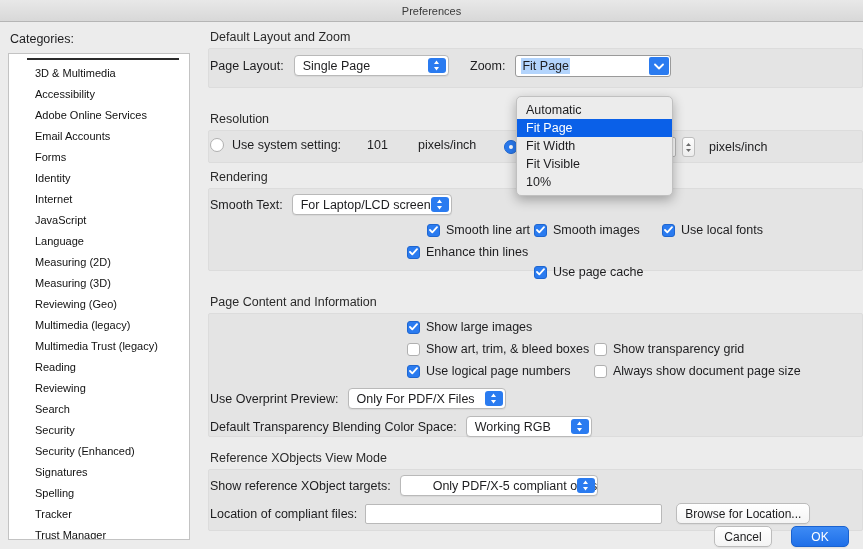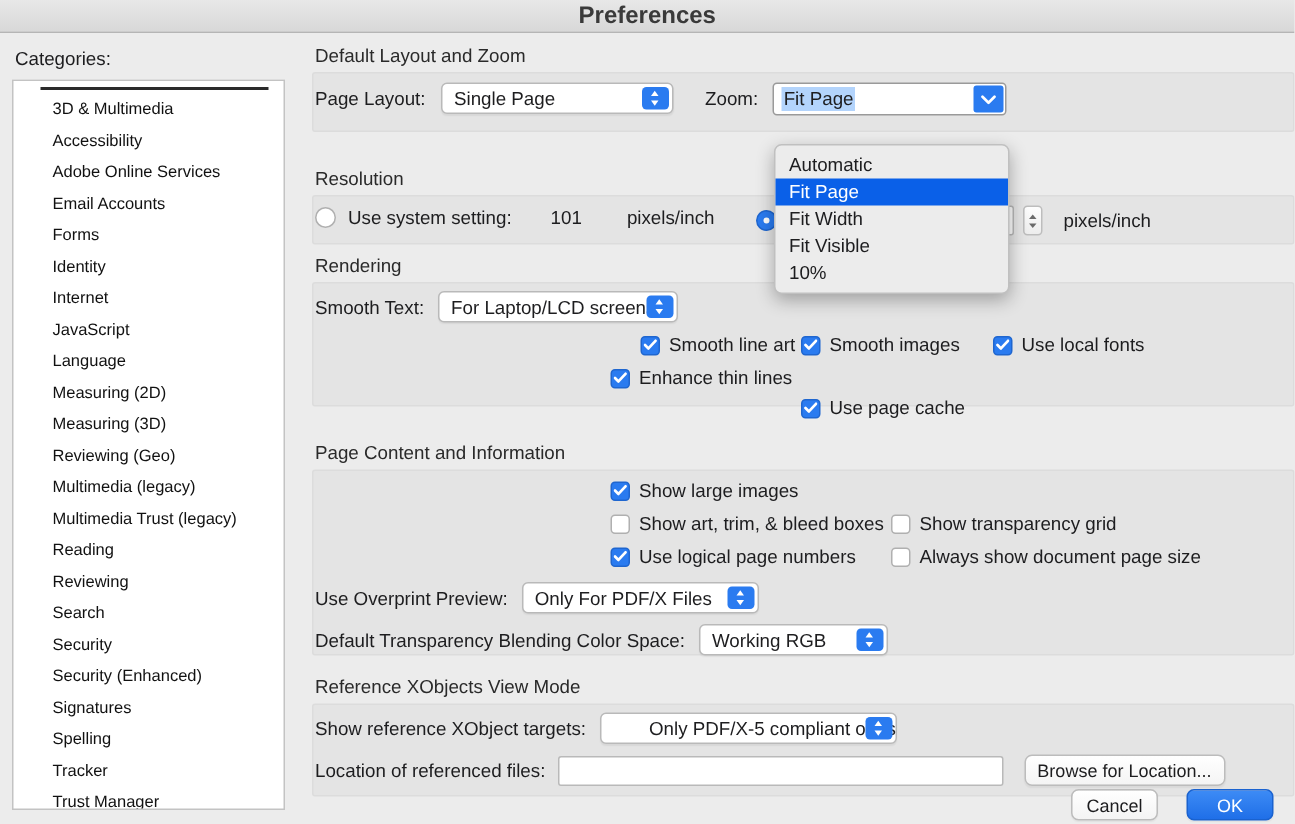--- a/index.html
+++ b/index.html
@@ -15,21 +15,21 @@
     -webkit-font-smoothing: antialiased;
   }
 
   
   .titlebar {
     height: 22px;
     background: linear-gradient(to bottom, #e8e8e8 0%, #d8d8d8 100%);
     border-bottom: 1px solid #b5b5b5;
     display: flex; align-items: center; justify-content: center;
   }
-  .titlebar-text { font-size: 16px; font-weight: bold; color: #3a3a3a; }
+  .titlebar-text { font-size: 11px; font-weight: normal; color: #3a3a3a; }
 
   
   .content { position: relative; height: 527px; }
 
   
   .sidebar { position: absolute; left: 0; top: 0; width: 196px; }
   .categories-label { position: absolute; left: 10px; top: 10px; font-size: 12.5px; }
   .listbox {
     position: absolute; left: 8px; top: 31px; width: 182px; height: 487px;
     background: #ffffff;
@@ -395,21 +395,21 @@
         <span class="arrows">
           <svg width="9" height="13" viewBox="0 0 9 13">
               <path d="M4.5 1.5 L7 5 L2 5 Z" fill="#fff"></path>
               <path d="M4.5 11.5 L7 8 L2 8 Z" fill="#fff"></path>
             </svg>
         </span>
       </span>
     </div>
 
     <div class="abs row" style="left:14px;top:481px;">
-      <span class="lbl">Location of referenced files:</span>
+      <span class="lbl">Location of compliant files:</span>
       <span class="textfield" style="width:297px;margin-left:8px;" title=""></span>
       <span class="btn" style="margin-left:14px;">Browse for Location...</span>
     </div>
 
     <span class="btn abs" style="left:518px;top:504px;">Cancel</span>
     <span class="btn primary abs" style="left:595px;top:504px;min-width:58px;">OK</span>
 
   </div>
 
   <div class="menu" id="zoom-menu">

